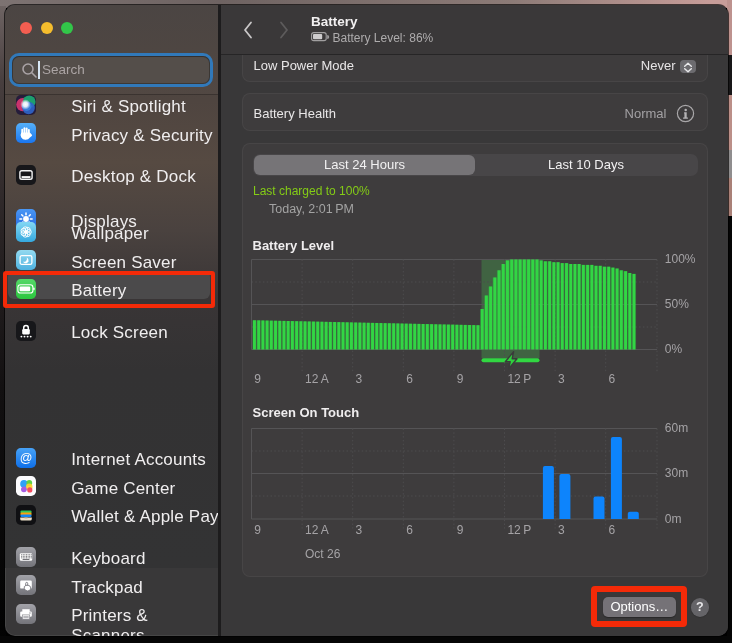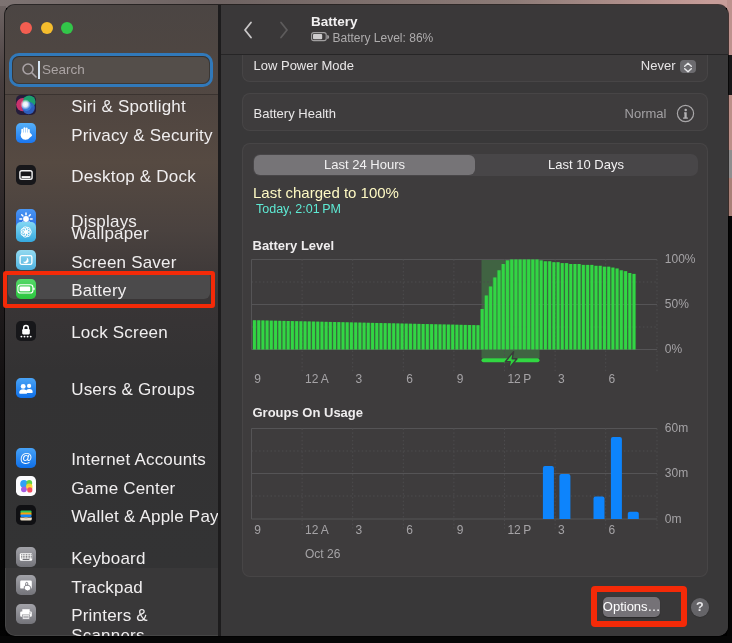--- a/index.html
+++ b/index.html
@@ -53,21 +53,21 @@
 
 #card { position:absolute; left:21px; top:137.5px; width:466px; height:434.5px; background:#3e3c3d; border:1px solid rgba(255,255,255,0.05); border-radius:8px; }
 #seg { position:absolute; left:9.5px; top:10.3px; width:445px; height:22.5px; background:#484648; border-radius:7px; }
 #segsel { position:absolute; left:1px; top:1px; width:221.5px; height:20.5px; background:#767477; border-radius:6px; }
 .seglab { position:absolute; top:3.5px; width:222px; text-align:center; font-size:13px; color:#f2f1f2; }
 .chtitle { position:absolute; left:9.5px; font-size:13px; font-weight:700; color:#efedee; }
 .ylab { position:absolute; left:421.8px; font-size:12px; color:#a5a3a6; }
 .xlab { position:absolute; font-size:12px; color:#a5a3a6; }
 #chsvg { position:absolute; left:0; top:0; }
 
-#optbtn { position:absolute; left:386.5px; top:92.5px; width:57px; height:20px; background:#757277; border-radius:5px;
+#optbtn { position:absolute; left:386.5px; top:92.5px; width:73px; height:20px; background:#757277; border-radius:5px;
   text-align:center; font-size:13px; color:#ffffff; line-height:19px; box-shadow:0 0.5px 1px rgba(0,0,0,0.3); }
 #helpbtn { position:absolute; left:474px; top:93px; width:18.5px; height:18.5px; background:#656468; border-radius:50%;
   text-align:center; font-size:12.5px; font-weight:700; color:#e9e8ea; line-height:18px; box-shadow:0 0.5px 1px rgba(0,0,0,0.3); }
 
 
 .redbox { position:absolute; border:4.5px solid #f42a08; border-radius:3px; }
 #red1 { left:3px; top:271px; width:211.5px; height:36.7px; }
 #red2 { left:590.5px; top:585.5px; width:96.5px; height:41px; border-width:6px; border-radius:4px; }
 </style></head>
 <body>
@@ -225,38 +225,20 @@
               <path d="M7.7,8.2 V6.9 a2.3,2.3 0 0 1 4.6,0 V8.2" fill="none" stroke="#fff" stroke-width="1.5"></path>
               <rect x="6.2" y="8.1" width="7.6" height="5.3" rx="1.1" fill="#fff"></rect>
               <g fill="#fff">
                 <circle cx="5.4" cy="15.6" r="0.95"></circle>
                 <circle cx="8.5" cy="15.6" r="0.95"></circle>
                 <circle cx="11.6" cy="15.6" r="0.95"></circle>
                 <circle cx="14.7" cy="15.6" r="0.95"></circle>
               </g>
             </svg></span>
           <span class="slab">Lock Screen</span>
-        </div>
-<div class="srow" style="top:368.75px">
-          <span class="sic"><svg width="20" height="20" viewBox="0 0 20 20">
-              <defs>
-                <linearGradient id="gusr" x1="0" y1="0" x2="0" y2="1">
-                  <stop offset="0" stop-color="#4aa4f6"></stop>
-                  <stop offset="1" stop-color="#0f6fe8"></stop>
-                </linearGradient>
-              </defs>
-              <rect width="20" height="20" rx="4.8" fill="url(#gusr)"></rect>
-              <g fill="#fff">
-                <circle cx="13.1" cy="7.9" r="2.1"></circle>
-                <path d="M9.9,14.2 a3.4,3.2 0 0 1 6.8,0 a0.8,0.8 0 0 1 -0.8,0.8 h-5.2 a0.8,0.8 0 0 1 -0.8,-0.8 z"></path>
-                <circle cx="7.2" cy="8.4" r="2.45"></circle>
-                <path d="M3.2,14.8 a4,3.6 0 0 1 8,0 a0.9,0.9 0 0 1 -0.9,0.9 h-6.2 a0.9,0.9 0 0 1 -0.9,-0.9 z"></path>
-              </g>
-            </svg></span>
-          <span class="slab">Users &amp; Groups</span>
         </div>
 <div class="srow" style="top:438.75px">
           <span class="sic"><svg width="20" height="20" viewBox="0 0 20 20">
               <defs>
                 <linearGradient id="gint" x1="0" y1="0" x2="0" y2="1">
                   <stop offset="0" stop-color="#47a2f6"></stop>
                   <stop offset="1" stop-color="#0f6fe8"></stop>
                 </linearGradient>
               </defs>
               <rect width="20" height="20" rx="4.8" fill="url(#gint)"></rect>
@@ -387,22 +369,22 @@
             </g>
           </svg>
       </div>
 
       <div id="card">
         <div id="seg">
           <div id="segsel"></div>
           <div class="seglab" style="left:1px">Last 24 Hours</div>
           <div class="seglab" style="left:222.5px">Last 10 Days</div>
         </div>
-        <div style="position:absolute;left:10px;top:40.5px;font-size:15px;color:#fef9c3">Last charged to 100%</div>
-        <div style="position:absolute;left:13px;top:58px;font-size:12.5px;color:#5eead4">Today, 2:01 PM</div>
+        <div style="position:absolute;left:10px;top:40.5px;font-size:12px;color:#84cc16">Last charged to 100%</div>
+        <div style="position:absolute;left:26px;top:58px;font-size:12.5px;color:#a3a3a3">Today, 2:01 PM</div>
 
         <div class="chtitle" style="top:94.5px">Battery Level</div>
         <svg id="chsvg" width="466" height="434" viewBox="242 142.5 466 434">
           <rect x="480.5" y="258" width="58" height="98.5" fill="rgba(72,225,82,0.24)"></rect>
 <line x1="250.5" y1="258" x2="656" y2="258" stroke="#555456" stroke-width="1"></line>
 <line x1="250.5" y1="303" x2="656" y2="303" stroke="#555456" stroke-width="1"></line>
 <line x1="250.5" y1="348" x2="656" y2="348" stroke="#555456" stroke-width="1"></line>
 <line x1="250.5" y1="280.5" x2="656" y2="280.5" stroke="#4d4c4e" stroke-width="1" stroke-dasharray="1.5,2.3"></line>
 <line x1="250.5" y1="325.5" x2="656" y2="325.5" stroke="#4d4c4e" stroke-width="1" stroke-dasharray="1.5,2.3"></line>
 <line x1="250.5" y1="258" x2="250.5" y2="348" stroke="#555456" stroke-width="1"></line>
@@ -624,21 +606,21 @@
         <div class="ylab" style="top:153.5px">50%</div>
         <div class="ylab" style="top:198.5px">0%</div>
 <div class="xlab" style="left:11.3px;top:228.2px">9</div>
 <div class="xlab" style="left:62.0px;top:228.2px">12 A</div>
 <div class="xlab" style="left:112.6px;top:228.2px">3</div>
 <div class="xlab" style="left:163.2px;top:228.2px">6</div>
 <div class="xlab" style="left:213.8px;top:228.2px">9</div>
 <div class="xlab" style="left:264.4px;top:228.2px">12 P</div>
 <div class="xlab" style="left:315.0px;top:228.2px">3</div>
 <div class="xlab" style="left:365.6px;top:228.2px">6</div>
-        <div class="chtitle" style="top:261px">Groups On Usage</div>
+        <div class="chtitle" style="top:261px">Screen On Touch</div>
         <div class="ylab" style="top:277.5px">60m</div>
         <div class="ylab" style="top:322.5px">30m</div>
         <div class="ylab" style="top:368px">0m</div>
 <div class="xlab" style="left:11.3px;top:379.0px">9</div>
 <div class="xlab" style="left:62.0px;top:379.0px">12 A</div>
 <div class="xlab" style="left:112.6px;top:379.0px">3</div>
 <div class="xlab" style="left:163.2px;top:379.0px">6</div>
 <div class="xlab" style="left:213.8px;top:379.0px">9</div>
 <div class="xlab" style="left:264.4px;top:379.0px">12 P</div>
 <div class="xlab" style="left:315.0px;top:379.0px">3</div>

